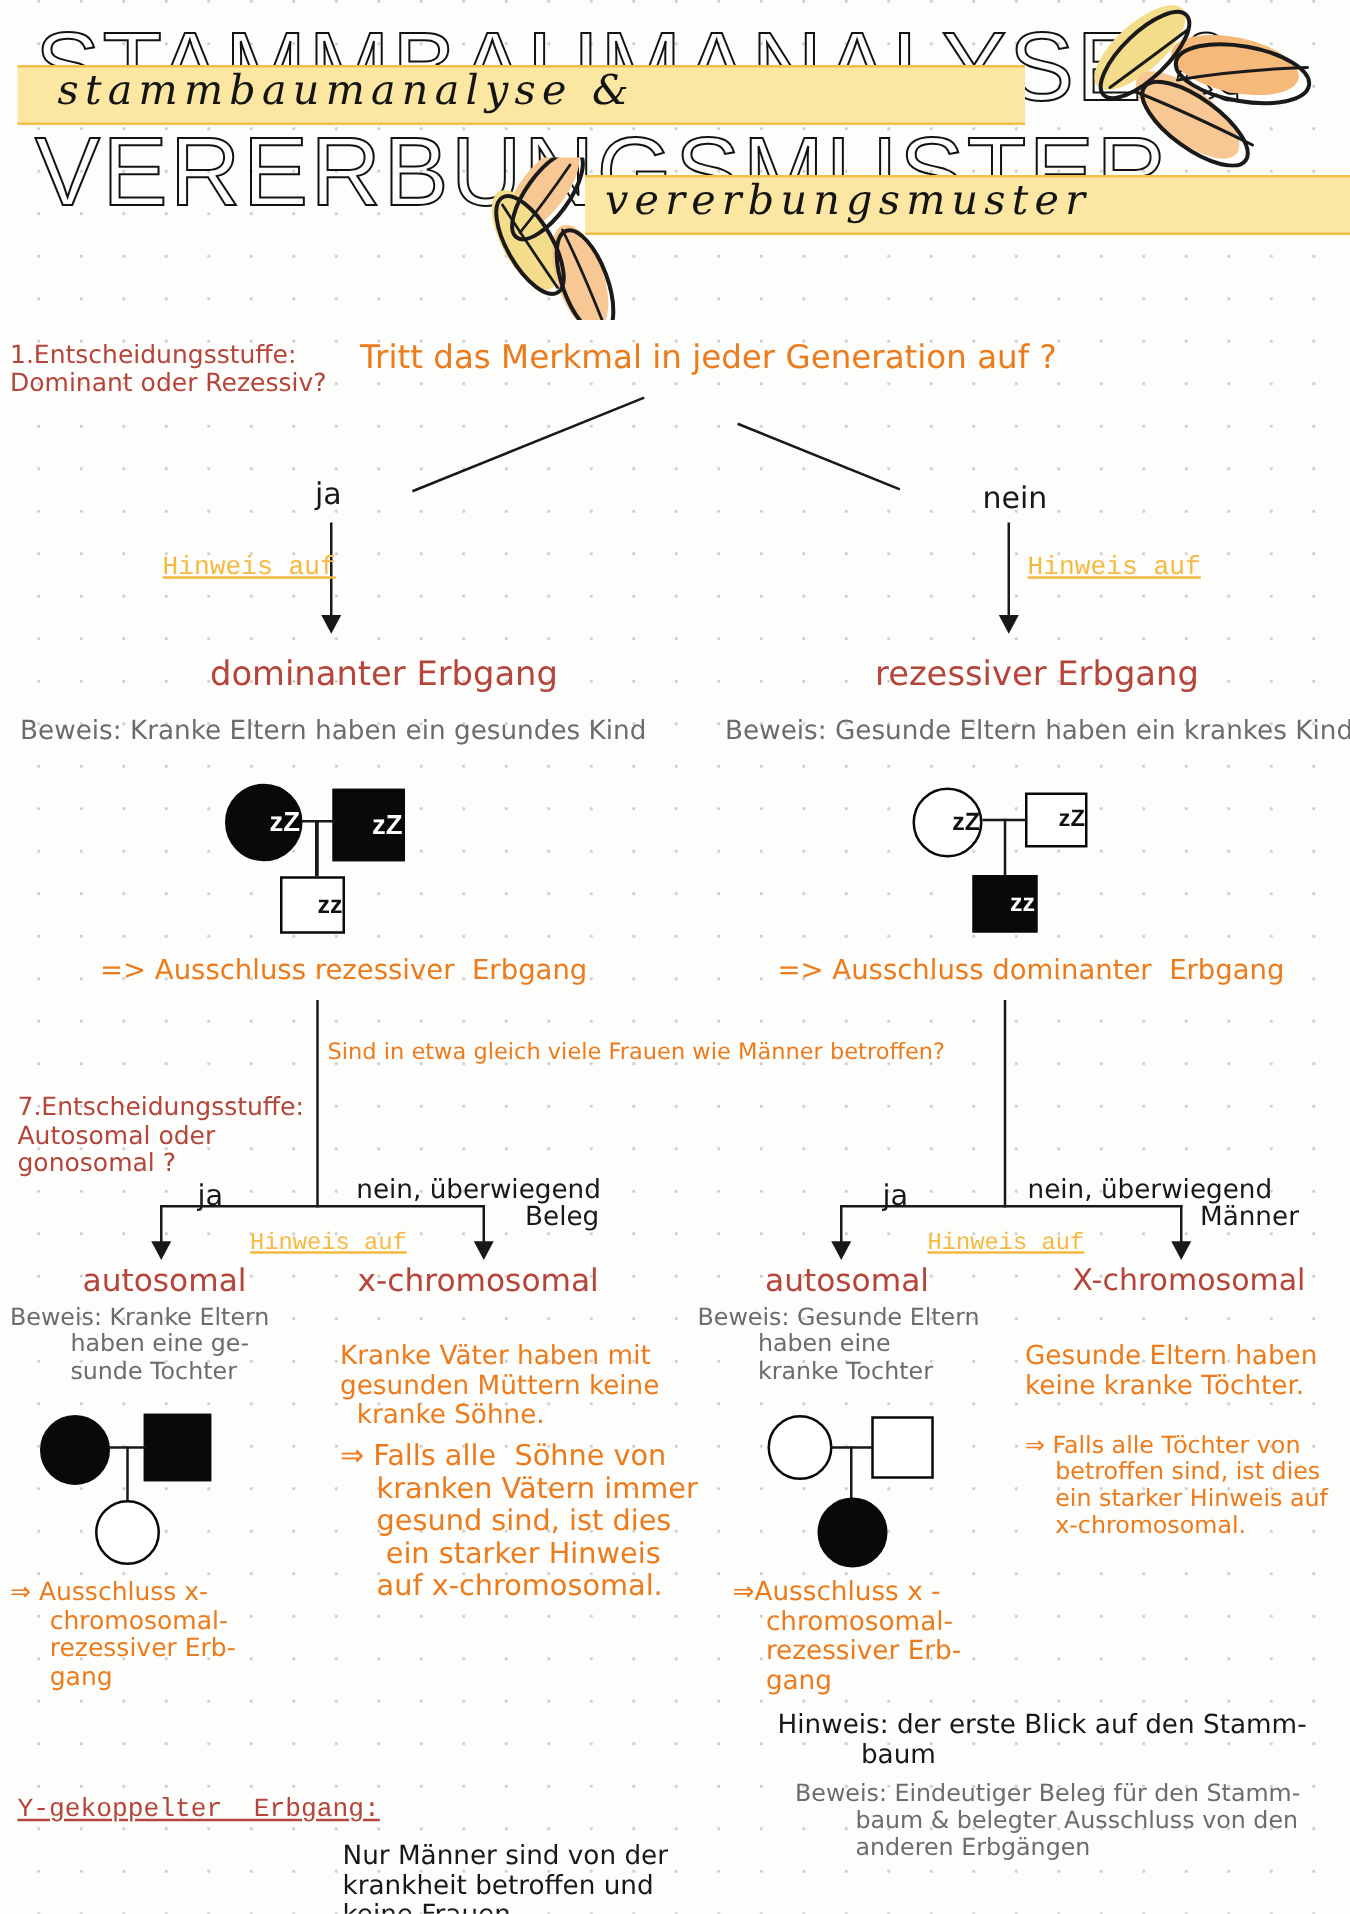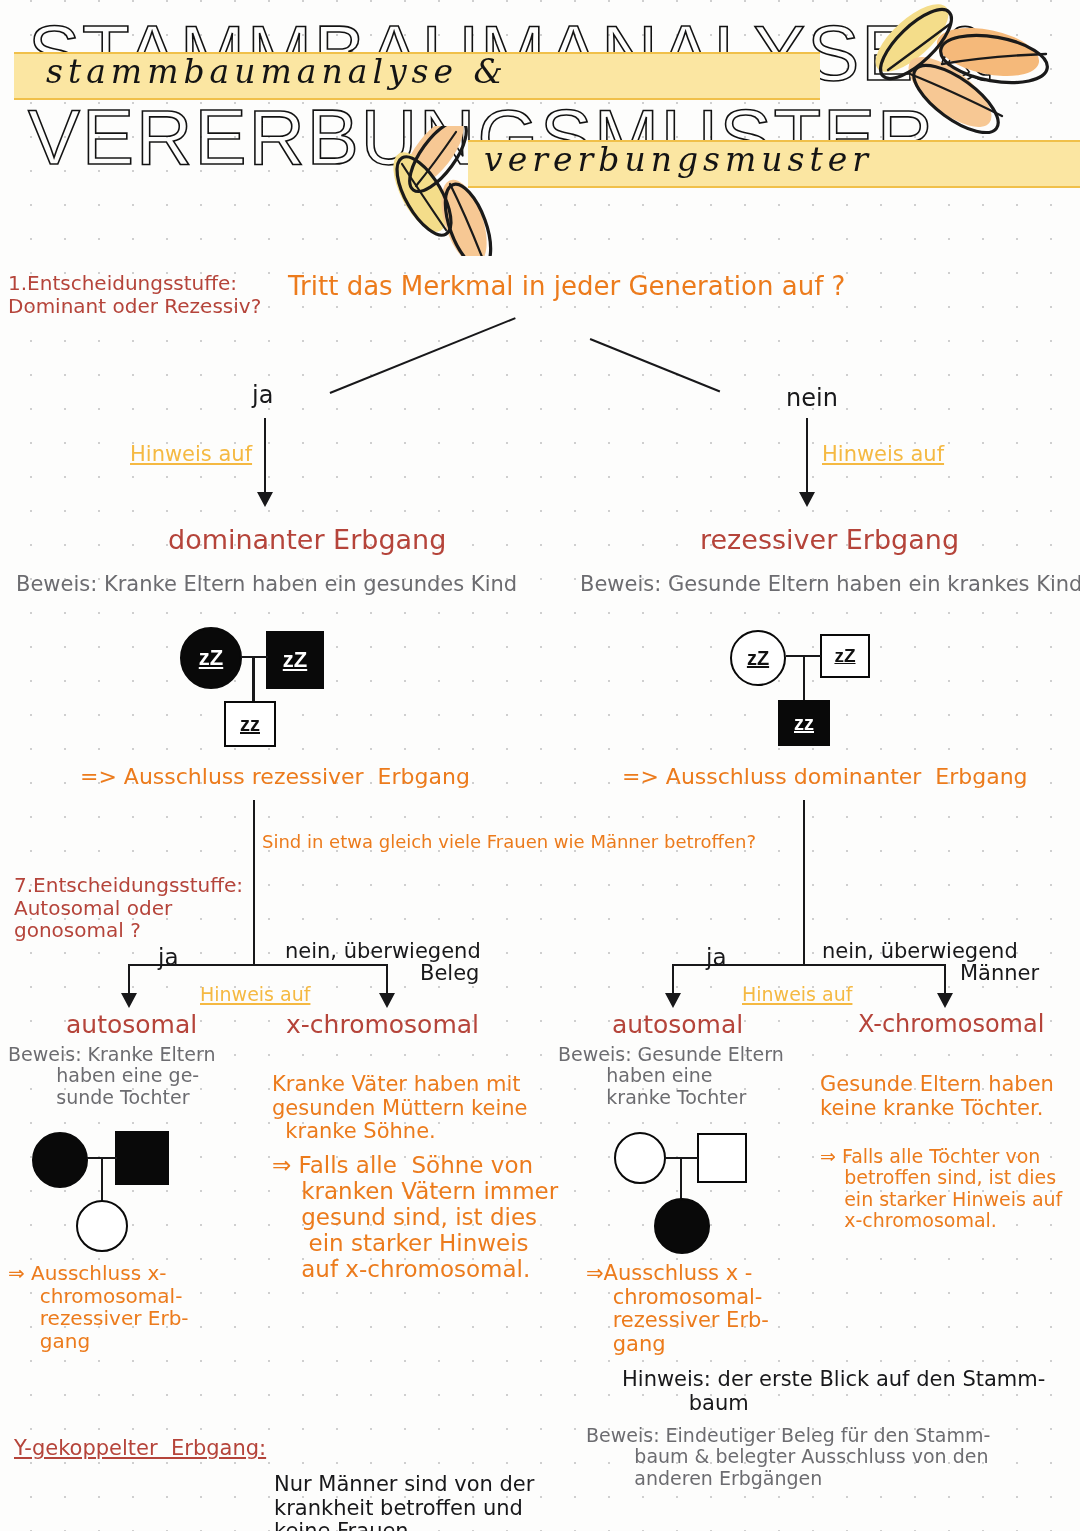--- a/index.html
+++ b/index.html
@@ -39,34 +39,34 @@
   #script-2 { left:484px; top:140px; font-size:33px; }
   #leaf-cluster-a { position:absolute; left:838px; top:4px; width:230px; height:130px; }
   #leaf-cluster-b { position:absolute; left:368px; top:126px; width:250px; height:130px; }
   
   .hw { position:absolute; white-space:pre; line-height:1.13; }
   .red    { color:#b5443a; }
   .orange { color:#ec7b1c; }
   .yellow { color:#f5b942; }
   .black  { color:#18181a; }
   .gray   { color:#6c6c70; }
-  .u { text-decoration:underline; text-decoration-thickness:1.5px; text-underline-offset:2px; }
+  .u { text-decoration:underline; text-decoration-thickness:1.5px; text-underline-offset:2px;font-family:Liberation Mono, monospace; }
   
   .ln { position:absolute; background:#18181a; }
   .h2 { height:2.2px; }
   .v2 { width:2.2px; }
   .arrow-d {
     position:absolute; width:0; height:0;
     border-left:8px solid transparent; border-right:8px solid transparent;
     border-top:15px solid #18181a;
   }
   .diag { position:absolute; height:2.4px; background:#18181a; transform-origin:left center; }
   
-  .sym { position:absolute; display:flex; align-items:center; justify-content:center;
-         font-family:"Liberation Sans", sans-serif; font-weight:700;text-decoration:underline; }
+  .sym { position:absolute; display:flex; align-items:center; justify-content:flex-end;
+         font-family:"Liberation Sans", sans-serif; font-weight:700; }
   .circ { border-radius:50%; }
   .fill { background:#090909; border:2.5px solid #090909; color:#fff; }
   .open { background:#fff;    border:2.5px solid #090909; color:#111; }
   .pl { position:absolute; background:#18181a; }
 </style>
 </head>
 <body>
 
 <div id="title-block">
   <div class="outline-line" id="outline-1">STAMMBAUMANALYSE &amp;</div>
@@ -244,20 +244,20 @@
   <div class="sym circ fill" style="left:654px; top:1198px; width:56px; height:56px;"></div>
 </div>
 
 <div class="hw orange" style="left:586px; top:1262px; font-size:21px;">⇒Ausschluss x -
     chromosomal-
     rezessiver Erb-
     gang</div>
 
 <div class="hw black" style="left:622px; top:1368px; font-size:21px;">Hinweis: der erste Blick auf den Stamm-
           baum</div>
-<div class="hw gray" style="left:586px; top:1425px; font-size:19px;">Beweis: Eindeutiger Beleg für den Stamm-
+<div class="hw gray" style="left:636px; top:1425px; font-size:19px;">Beweis: Eindeutiger Beleg für den Stamm-
         baum &amp; belegter Ausschluss von den
         anderen Erbgängen</div>
 
 <div class="hw red u" style="left:14px; top:1437px; font-size:21px;">Y-gekoppelter  Erbgang:</div>
 <div class="hw black" style="left:274px; top:1430px; font-size:21px;margin-top:43px;">Nur Männer sind von der
 krankheit betroffen und
 keine Frauen</div>
 
 </body></html>

